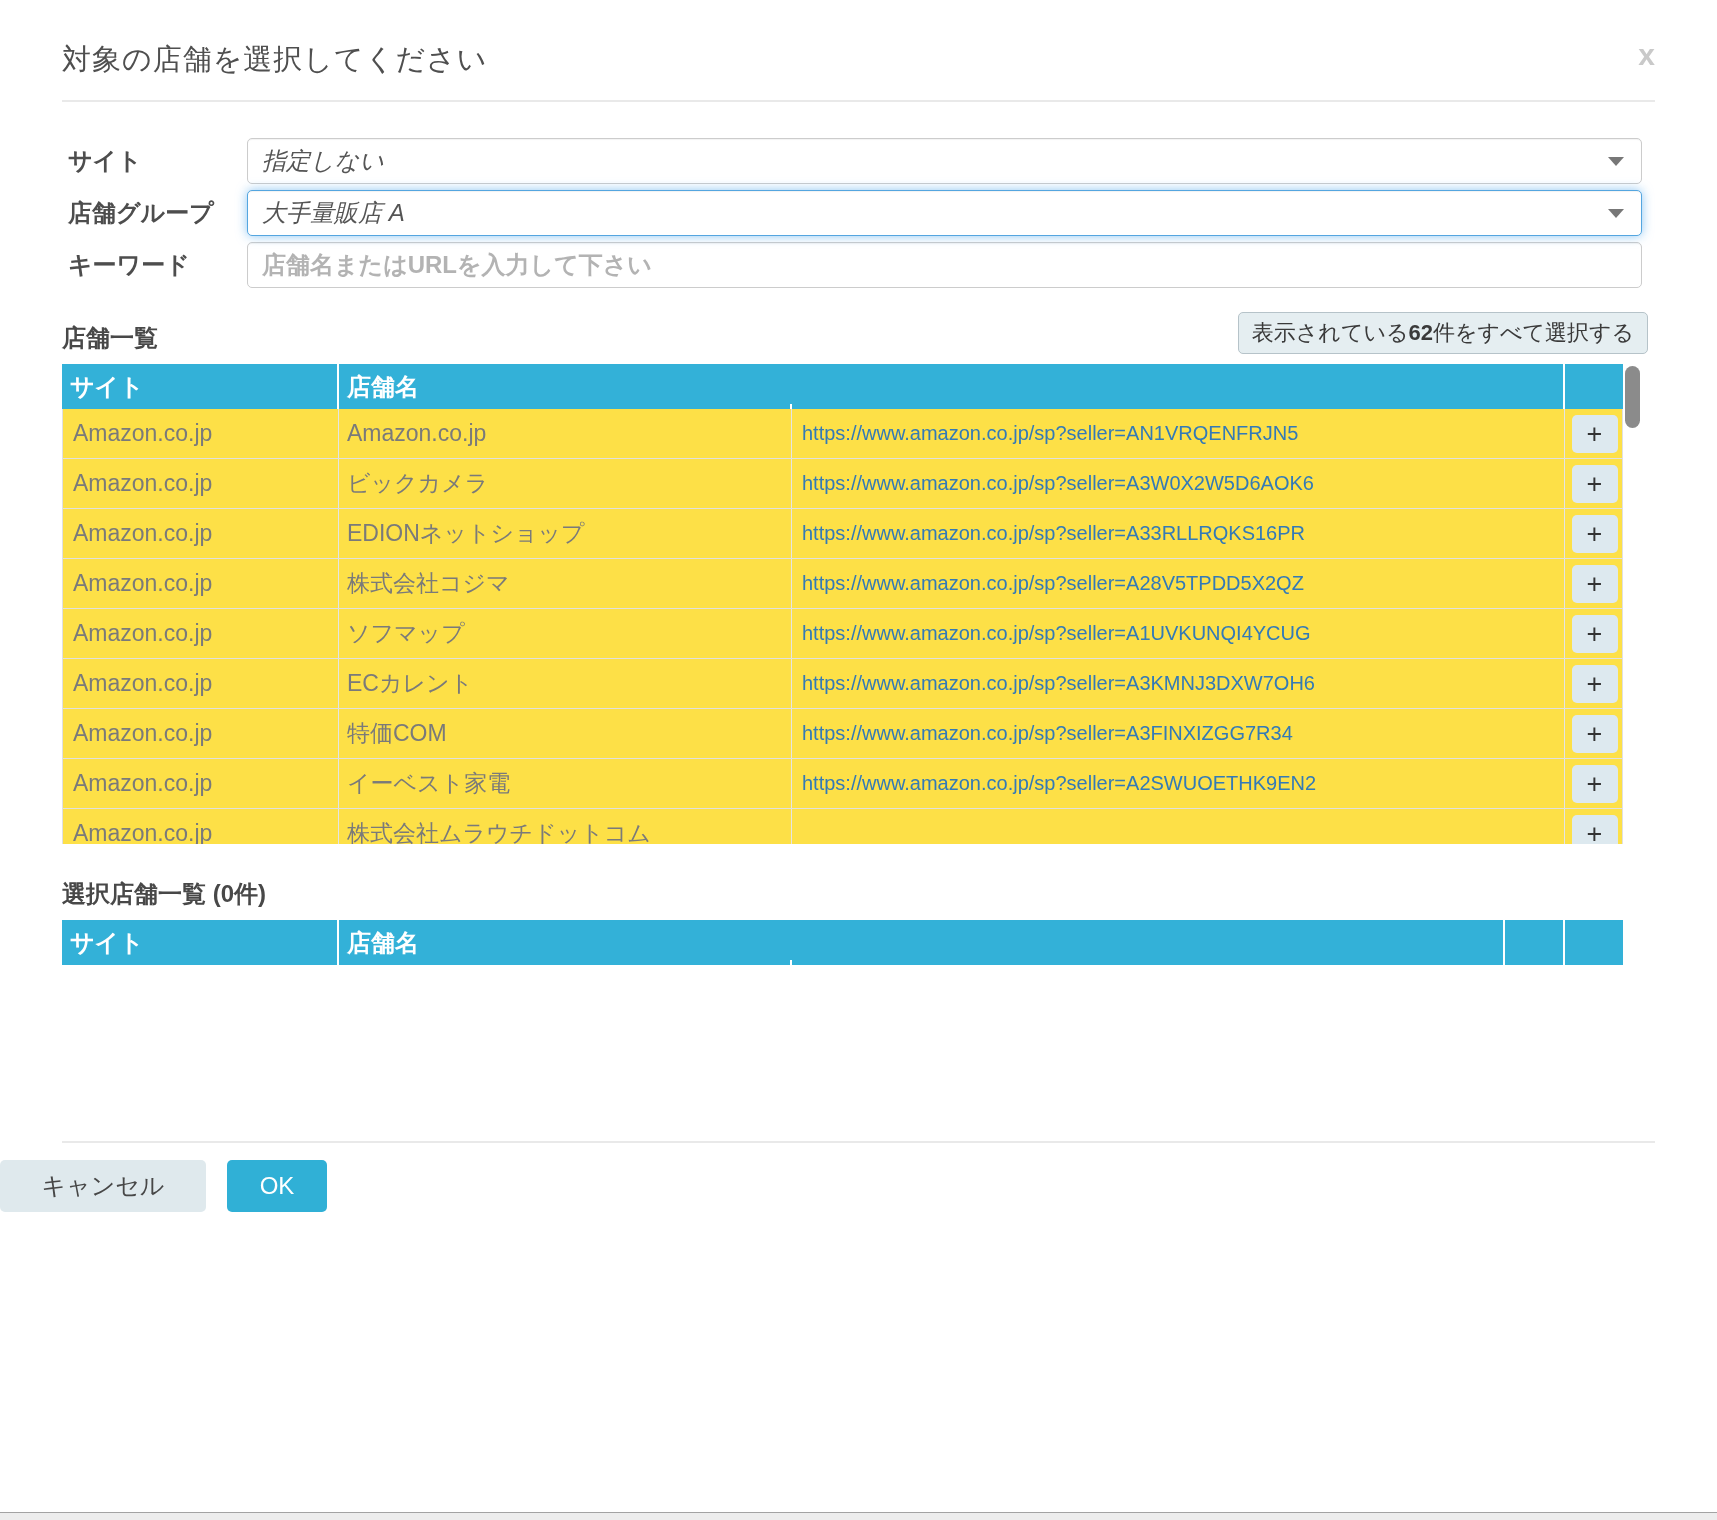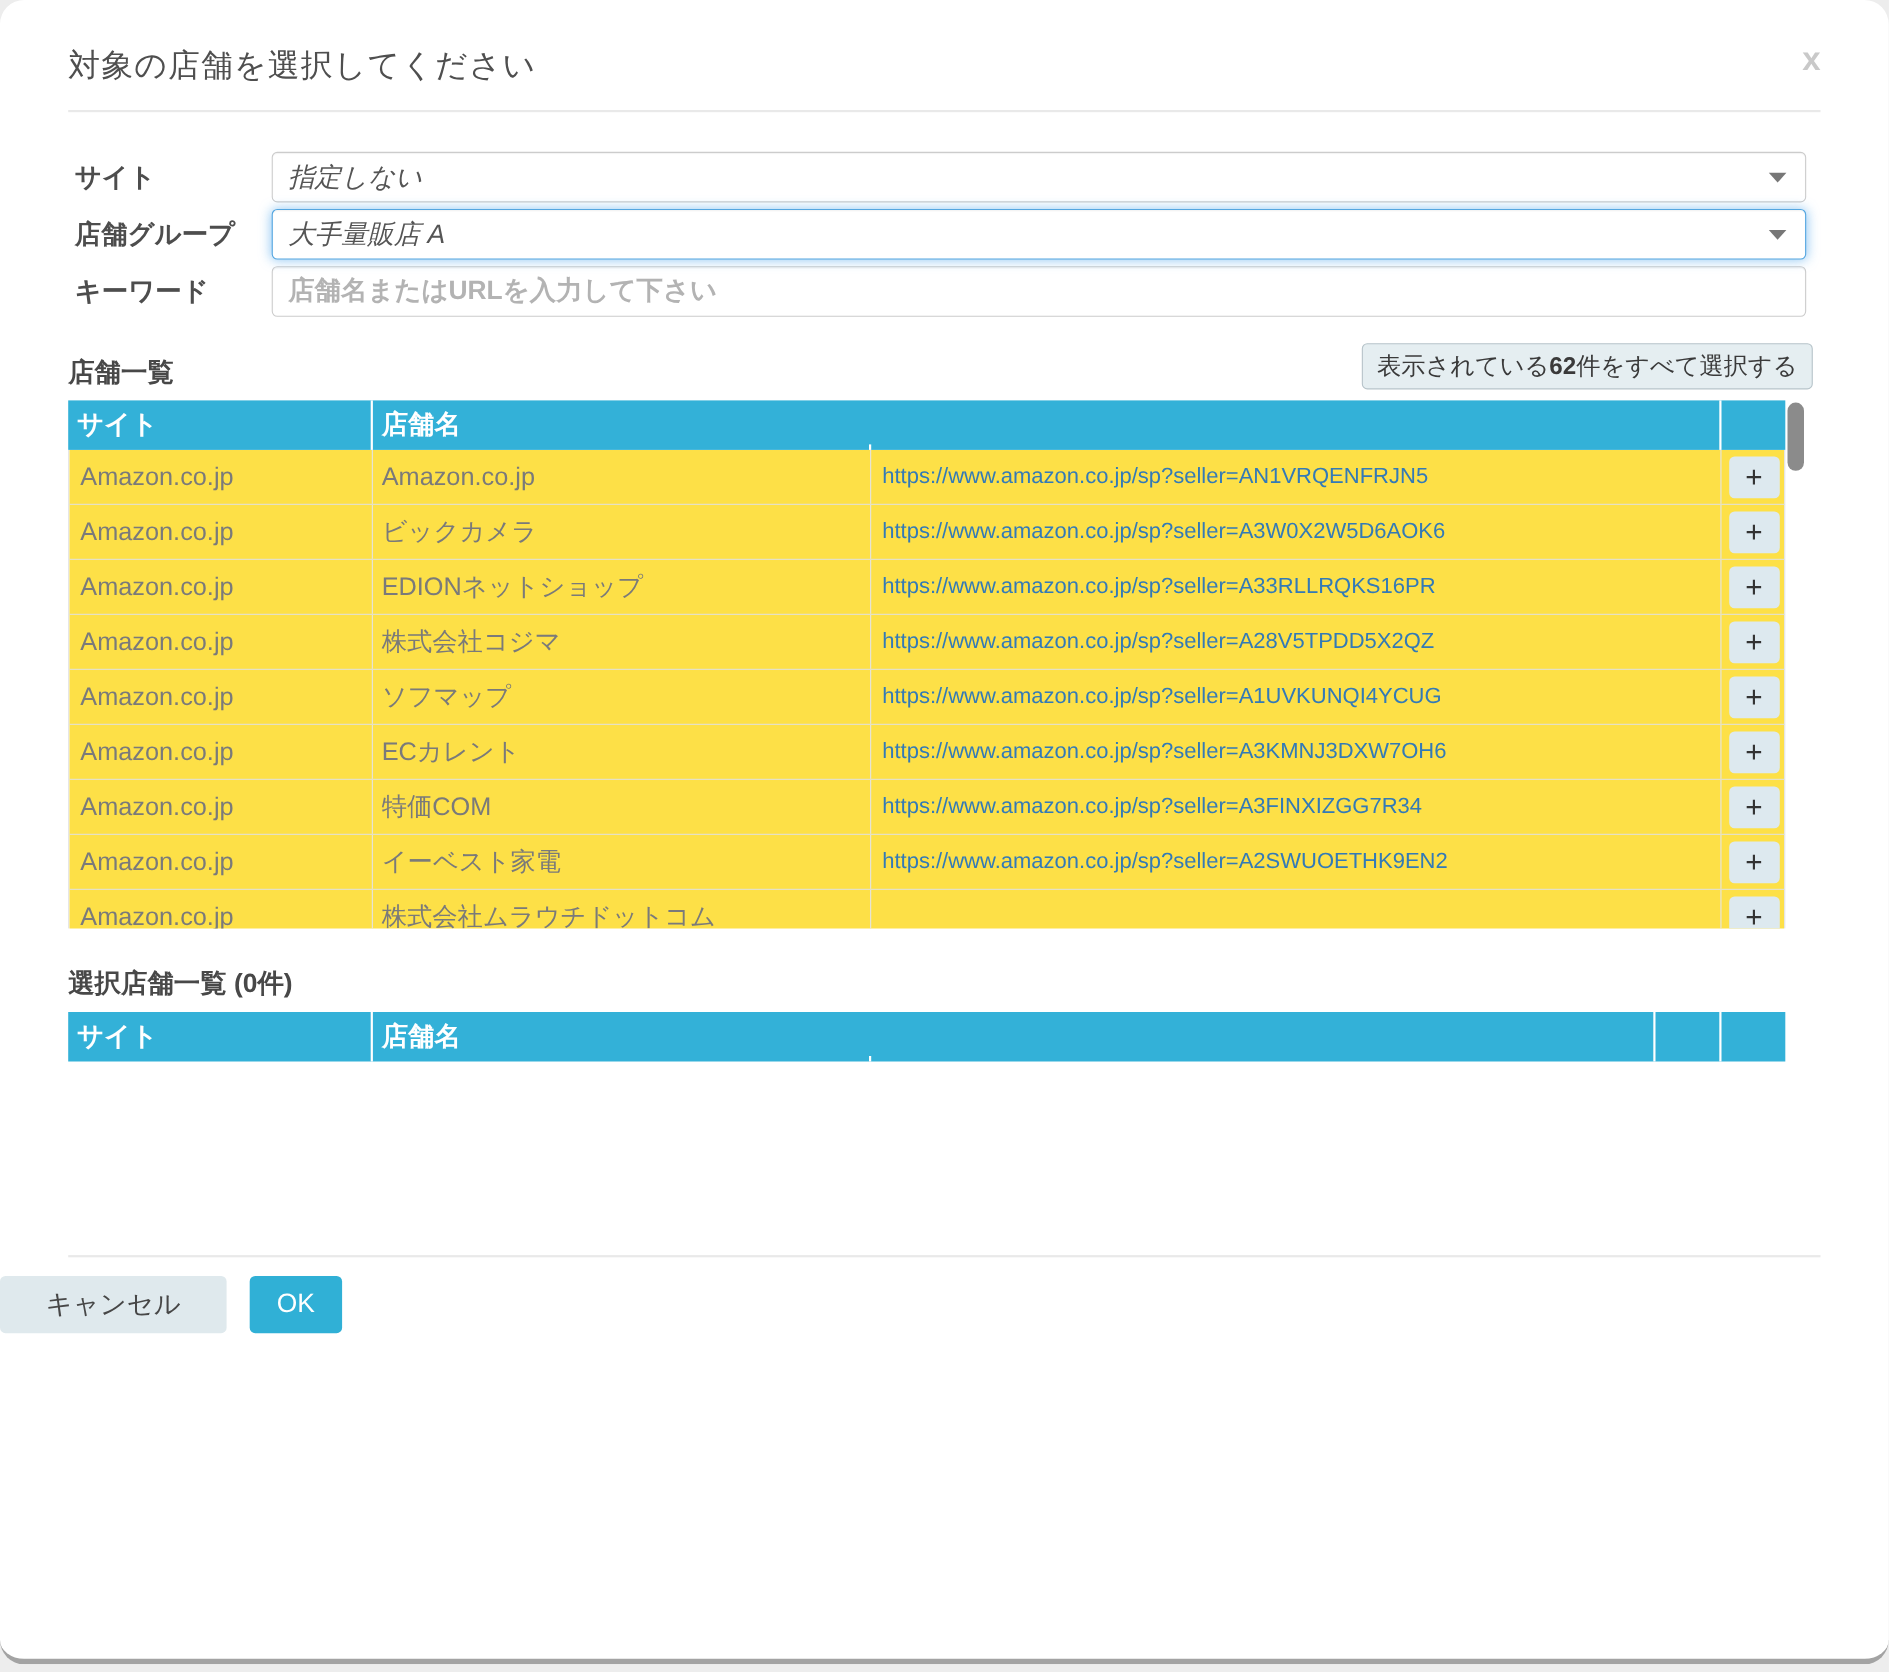--- a/index.html
+++ b/index.html
@@ -6,22 +6,21 @@
   html, body {
     width: 1717px; height: 1520px;
     background: #ededed;
     font-family: "Liberation Sans", "DejaVu Sans", sans-serif;
     overflow: hidden;
   }
   .modal {
     position: absolute; top: 0; left: 0;
     width: 1717px; height: 1513px;
     background: #fff;
-    border-bottom: 5px solid #a3a3a3;
-    border-radius: 22px;
+    border-bottom: 1px solid #a3a3a3;
   }
   
   .modal-header { position: relative; padding: 40px 62px 0 62px; }
   .modal-title { font-size: 29px; color: #4f4f4f; letter-spacing: 1px; }
   .close-x {
     position: absolute; right: 62px; top: 40px;
     font-size: 30px; font-weight: bold; color: #c9c9c9;
     cursor: pointer; line-height: 30px;
   }
   .hrule { border: none; border-top: 2px solid #e9e9e9; margin: 20px 62px 0 62px; }
@@ -123,21 +122,21 @@
   }
   .empty-text { font-size: 54px; color: #8c8c8c; letter-spacing: 2px; margin-right: 90px; }
   
   .footer-rule { border: none; border-top: 2px solid #e9e9e9; margin: 176px 62px 0 62px; }
   .footer { display: flex; justify-content: flex-start; gap: 21px; padding: 17px 32px 0 0; }
   .btn {
     height: 52px; border: none; border-radius: 5px;
     font-size: 24px; cursor: pointer; font-family: inherit;
   }
   .btn-cancel { width: 206px; background: #dfe9ed; color: #474747; }
-  .btn-ok { width: 84px; background: #30b0d6; color: #fff; }
+  .btn-ok { width: 100px; background: #30b0d6; color: #fff; }
 </style>
 </head>
 <body>
 
 <div class="modal">
 
   <div class="modal-header">
     <div class="modal-title">対象の店舗を選択してください</div>
     <div class="close-x">x</div>
   </div>

